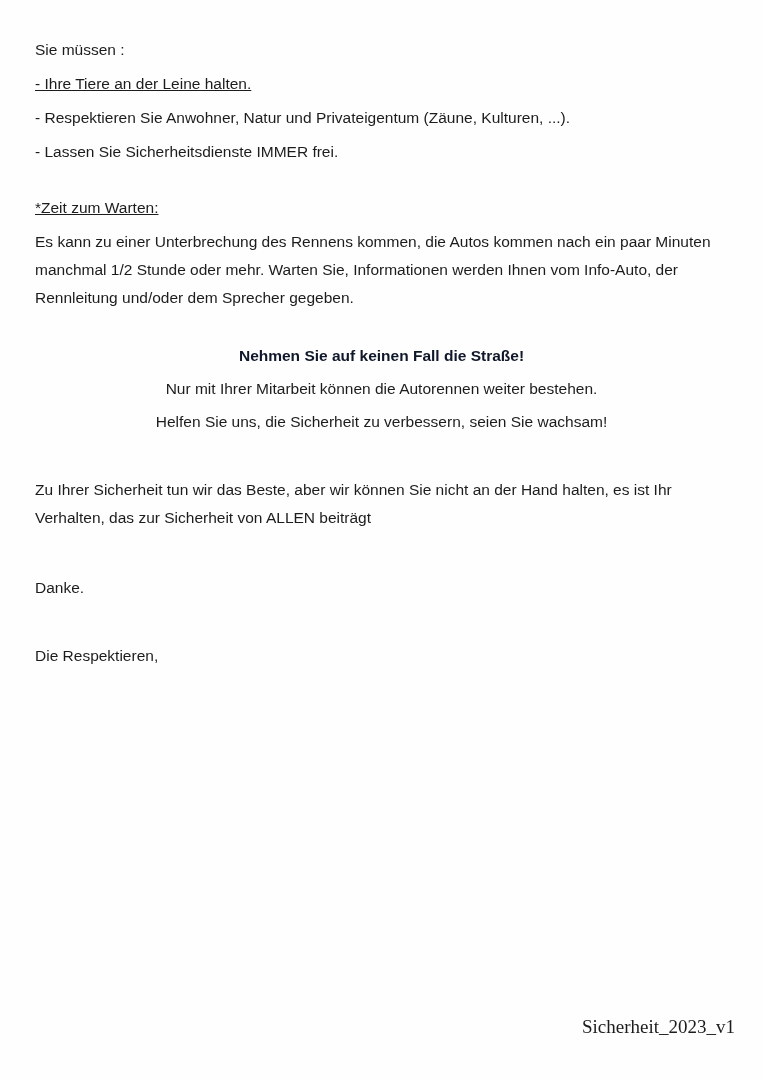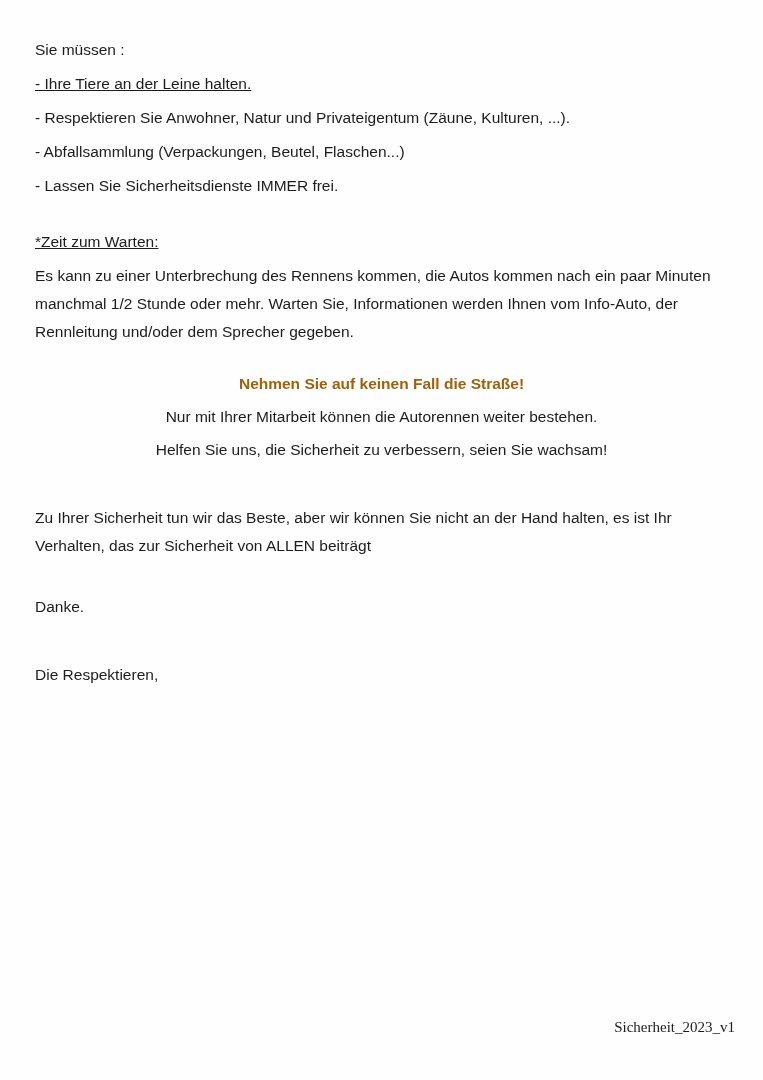--- a/index.html
+++ b/index.html
@@ -15,49 +15,48 @@
     box-sizing: border-box;
     padding: 36px 35px 8px 35px;
     overflow: hidden;
   }
   p { margin: 0; }
   .rule { margin-bottom: 6px; }
   .rule-sub { margin-left: 40px; margin-bottom: 6px; }
   .section-gap { margin-top: 28px; text-decoration: underline; }
   .paragraph { margin-bottom: 6px; }
   .warning {
-    margin-top: 24px;
+    margin-top: 30px;
     text-align: center;
     font-weight: bold;
-    color: #a16207;
+    color: #0f172a;
   }
   .centered { text-align: center; margin-top: 5px; }
   .closing { margin-top: 40px; }
-  .thanks { margin-top: 33px; }
+  .thanks { margin-top: 42px; }
   .signature { margin-top: 40px; }
   .footer {
     position: absolute;
     right: 28px;
     bottom: 44px;
     font-family: "Liberation Serif", serif;
-    font-size: 15px;
+    font-size: 19px;
     color: #1c1c1c;
     line-height: 18px;
   }
 </style>
 </head>
 <body>
 
 <div class="page">
 
   <p class="rule">Sie müssen :</p>
 
   <p class="rule section-gap" style="margin-top:6px">- Ihre Tiere an der Leine halten.</p>
   <p class="rule">- Respektieren Sie Anwohner, Natur und Privateigentum (Zäune, Kulturen, ...).</p>
-  <p class="rule">- Abfallsammlung (Verpackungen, Beutel, Flaschen...)</p>
   <p class="rule">- Lassen Sie Sicherheitsdienste IMMER frei.</p>
 
   <p class="section-gap">*Zeit zum Warten:</p>
 
   <p class="paragraph" style="margin-top:6px">Es kann zu einer Unterbrechung des Rennens kommen, die Autos kommen nach ein paar Minuten manchmal 1/2 Stunde oder mehr. Warten Sie, Informationen werden Ihnen vom Info-Auto, der Rennleitung und/oder dem Sprecher gegeben.</p>
 
   <p class="warning">Nehmen Sie auf keinen Fall die Straße!</p>
 
   <p class="centered">Nur mit Ihrer Mitarbeit können die Autorennen weiter bestehen.</p>
   <p class="centered">Helfen Sie uns, die Sicherheit zu verbessern, seien Sie wachsam!</p>

